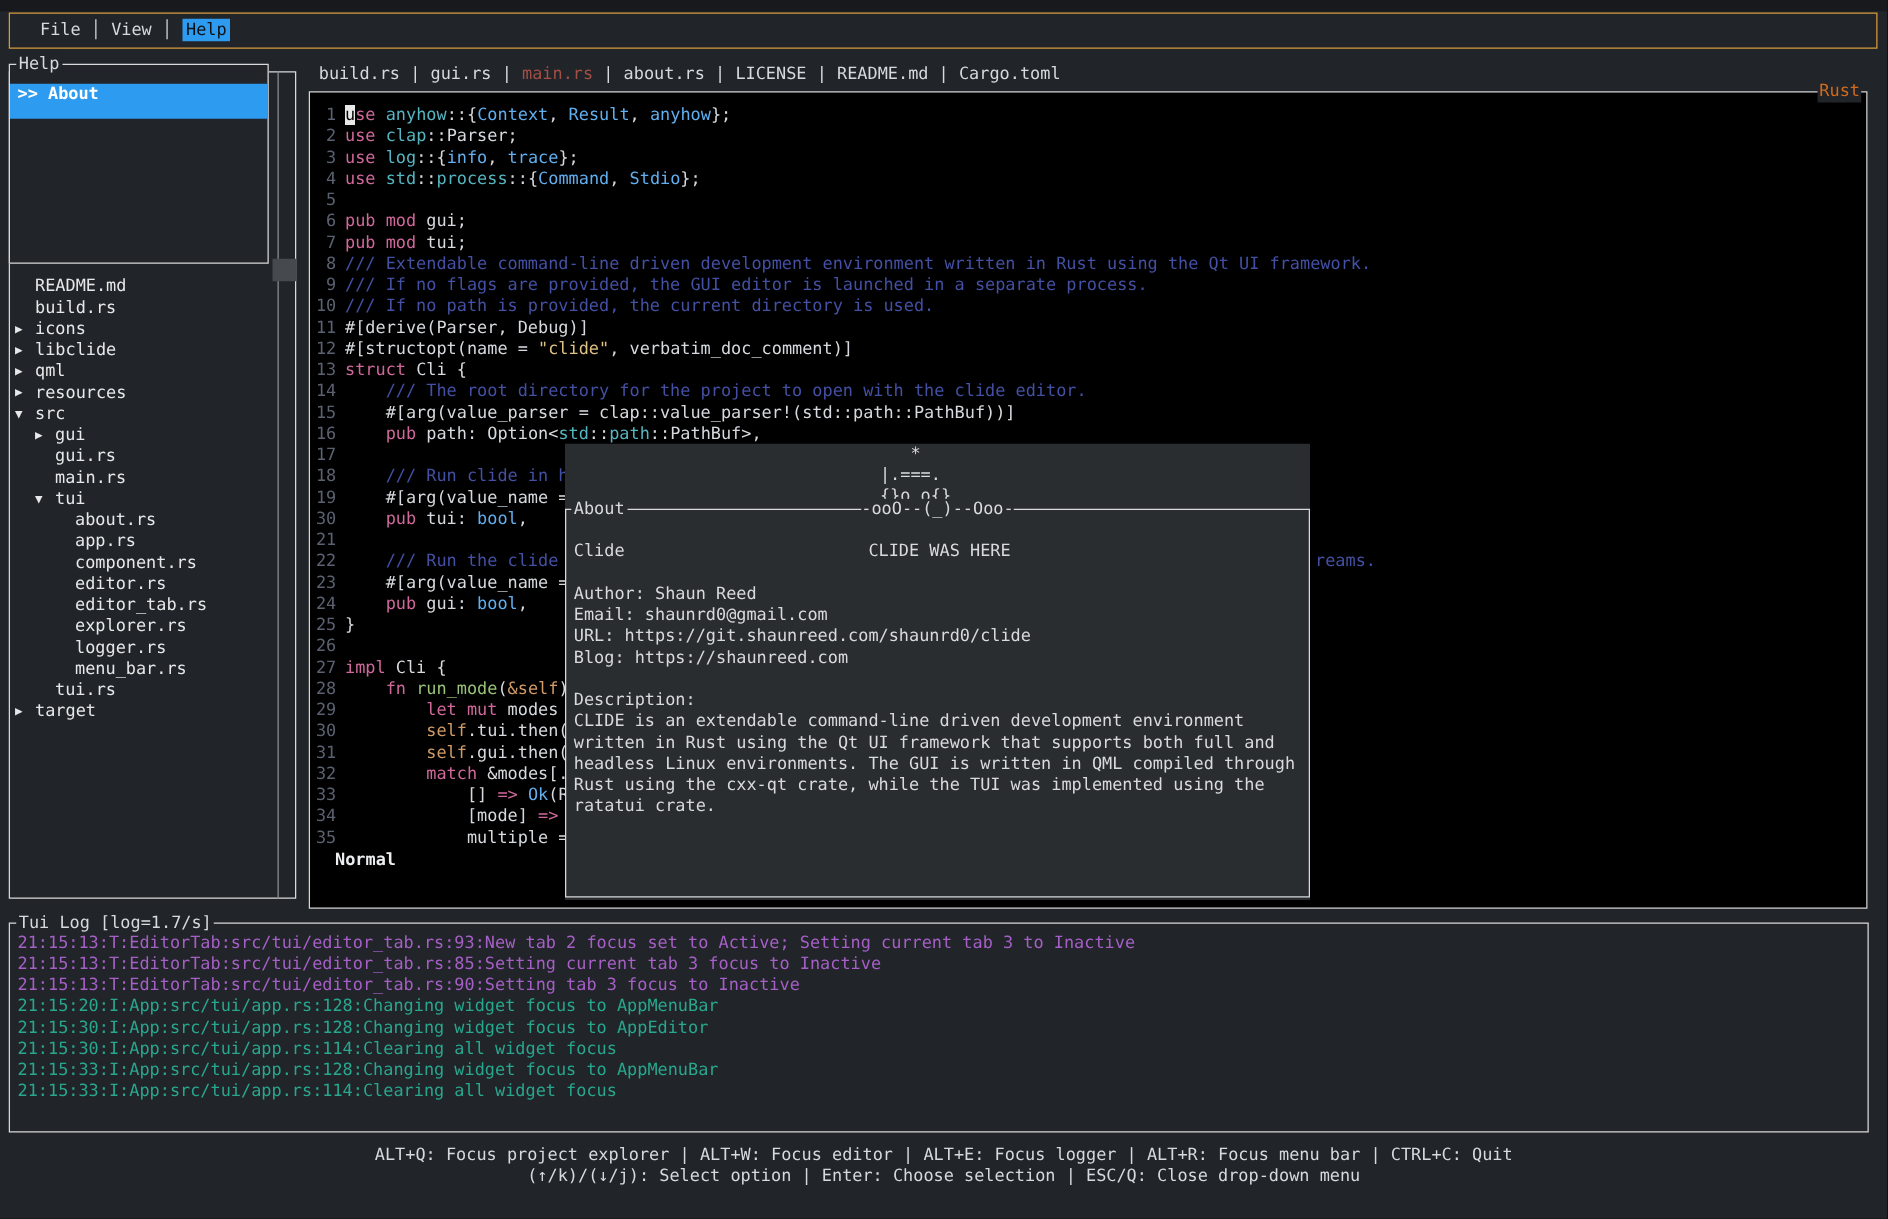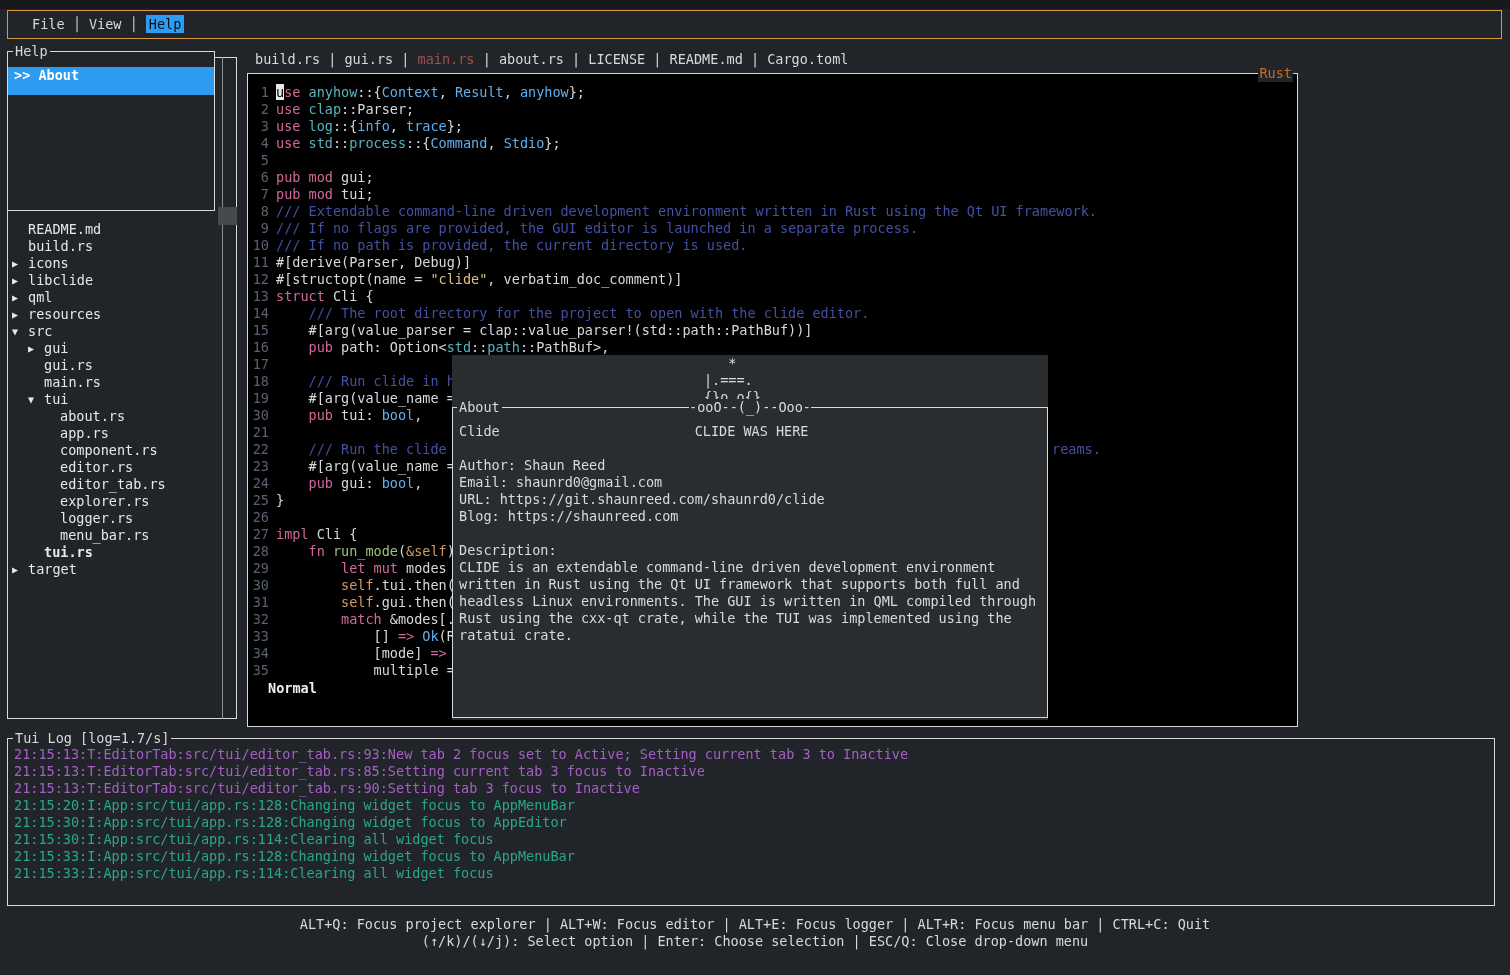--- a/index.html
+++ b/index.html
@@ -36,21 +36,21 @@
   .ti{height:17px;white-space:pre;color:#e6e8ea;cursor:default}
   .ti .arw{display:inline-block;width:16px;font-size:10px;color:#e6e8ea;vertical-align:top}
 
   
   #tabs{left:255px;top:51px;height:17px;white-space:pre}
   .tab{color:#d6d9dd;cursor:default}
   .tab.active{color:#a34f45}
   .tsep{color:#d6d9dd}
 
   
-  #editor{left:247px;top:73px;width:1051px;height:654px;border:1px solid #d9d9d9;background:#000}
+  #editor{left:247px;top:73px;width:1247px;height:654px;border:1px solid #d9d9d9;background:#000}
   #rust-badge{position:absolute;top:-9px;right:4px;background:#212529;color:#d06a1e;padding:0 1px;line-height:17px}
   #code{position:absolute;left:1px;top:10px}
   .cl{height:17px;display:flex}
   .ln{display:inline-block;width:20px;text-align:right;color:#5a6170;flex:none}
   .ct{white-space:pre;margin-left:7px}
   .pl{color:#d6d9dd}
   .kw{color:#d0689b}
   .cy{color:#55b5c1}
   .bl{color:#61afef}
   .doc{color:#4350a4}
@@ -60,21 +60,21 @@
   .cur{background:#e8e8e8;color:#000}
   #mode{position:absolute;left:20px;top:606px;font-weight:bold;color:#eceef0}
   #frag{left:1052px;top:441px;color:#4350a4;z-index:2}
 
   
   #popup{left:452px;top:355px;width:596px;height:365px;background:#2a2d30;z-index:5;color:#d8dadc}
   #popup-art{position:absolute;left:0;top:0}
   #popup-box{position:absolute;left:0;right:0;top:52px;bottom:2px;border:1px solid #d9d9d9}
   #popup-box .box-title{background:#2a2d30;left:4px}
   #border-art{position:absolute;top:-9px;left:236px;background:#2a2d30;line-height:17px;white-space:pre}
-  #popup-body{position:absolute;left:6px;top:15px}
+  #popup-body{position:absolute;left:6px;top:25px}
   #popup-body div{height:17px;white-space:pre}
 
   
   #logbox{left:7px;top:738px;width:1488px;height:168px;border:1px solid #d9d9d9;background:#212529}
   #log-lines{position:absolute;left:6px;top:7px}
   .ll{height:17px;white-space:pre}
   .ll.trace{color:#a65fc6}
   .ll.info{color:#28a78e}
 
   
@@ -106,21 +106,21 @@
     <div class="ti" style="padding-left: 20px;"><span class="arw"> </span><span>main.rs</span></div>
     <div class="ti" style="padding-left: 20px;"><span class="arw">▼</span><span>tui</span></div>
     <div class="ti" style="padding-left: 36px;"><span class="arw"> </span><span>about.rs</span></div>
     <div class="ti" style="padding-left: 36px;"><span class="arw"> </span><span>app.rs</span></div>
     <div class="ti" style="padding-left: 36px;"><span class="arw"> </span><span>component.rs</span></div>
     <div class="ti" style="padding-left: 36px;"><span class="arw"> </span><span>editor.rs</span></div>
     <div class="ti" style="padding-left: 36px;"><span class="arw"> </span><span>editor_tab.rs</span></div>
     <div class="ti" style="padding-left: 36px;"><span class="arw"> </span><span>explorer.rs</span></div>
     <div class="ti" style="padding-left: 36px;"><span class="arw"> </span><span>logger.rs</span></div>
     <div class="ti" style="padding-left: 36px;"><span class="arw"> </span><span>menu_bar.rs</span></div>
-    <div class="ti" style="padding-left: 20px; font-weight: bold;"><span class="arw"> </span><span>tui.rs</span></div>
+    <div class="ti" style="padding-left: 20px;"><span class="arw"> </span><span>tui.rs</span></div>
     <div class="ti" style="padding-left: 4px;"><span class="arw">▶</span><span>target</span></div>
   </div>
 
 <div id="help-dropdown" class="abs">
   <span class="box-title">Help</span>
   <div id="dd-items">
       <div class="dd-item selected">&gt;&gt; About</div>
     </div>
 </div>
 

